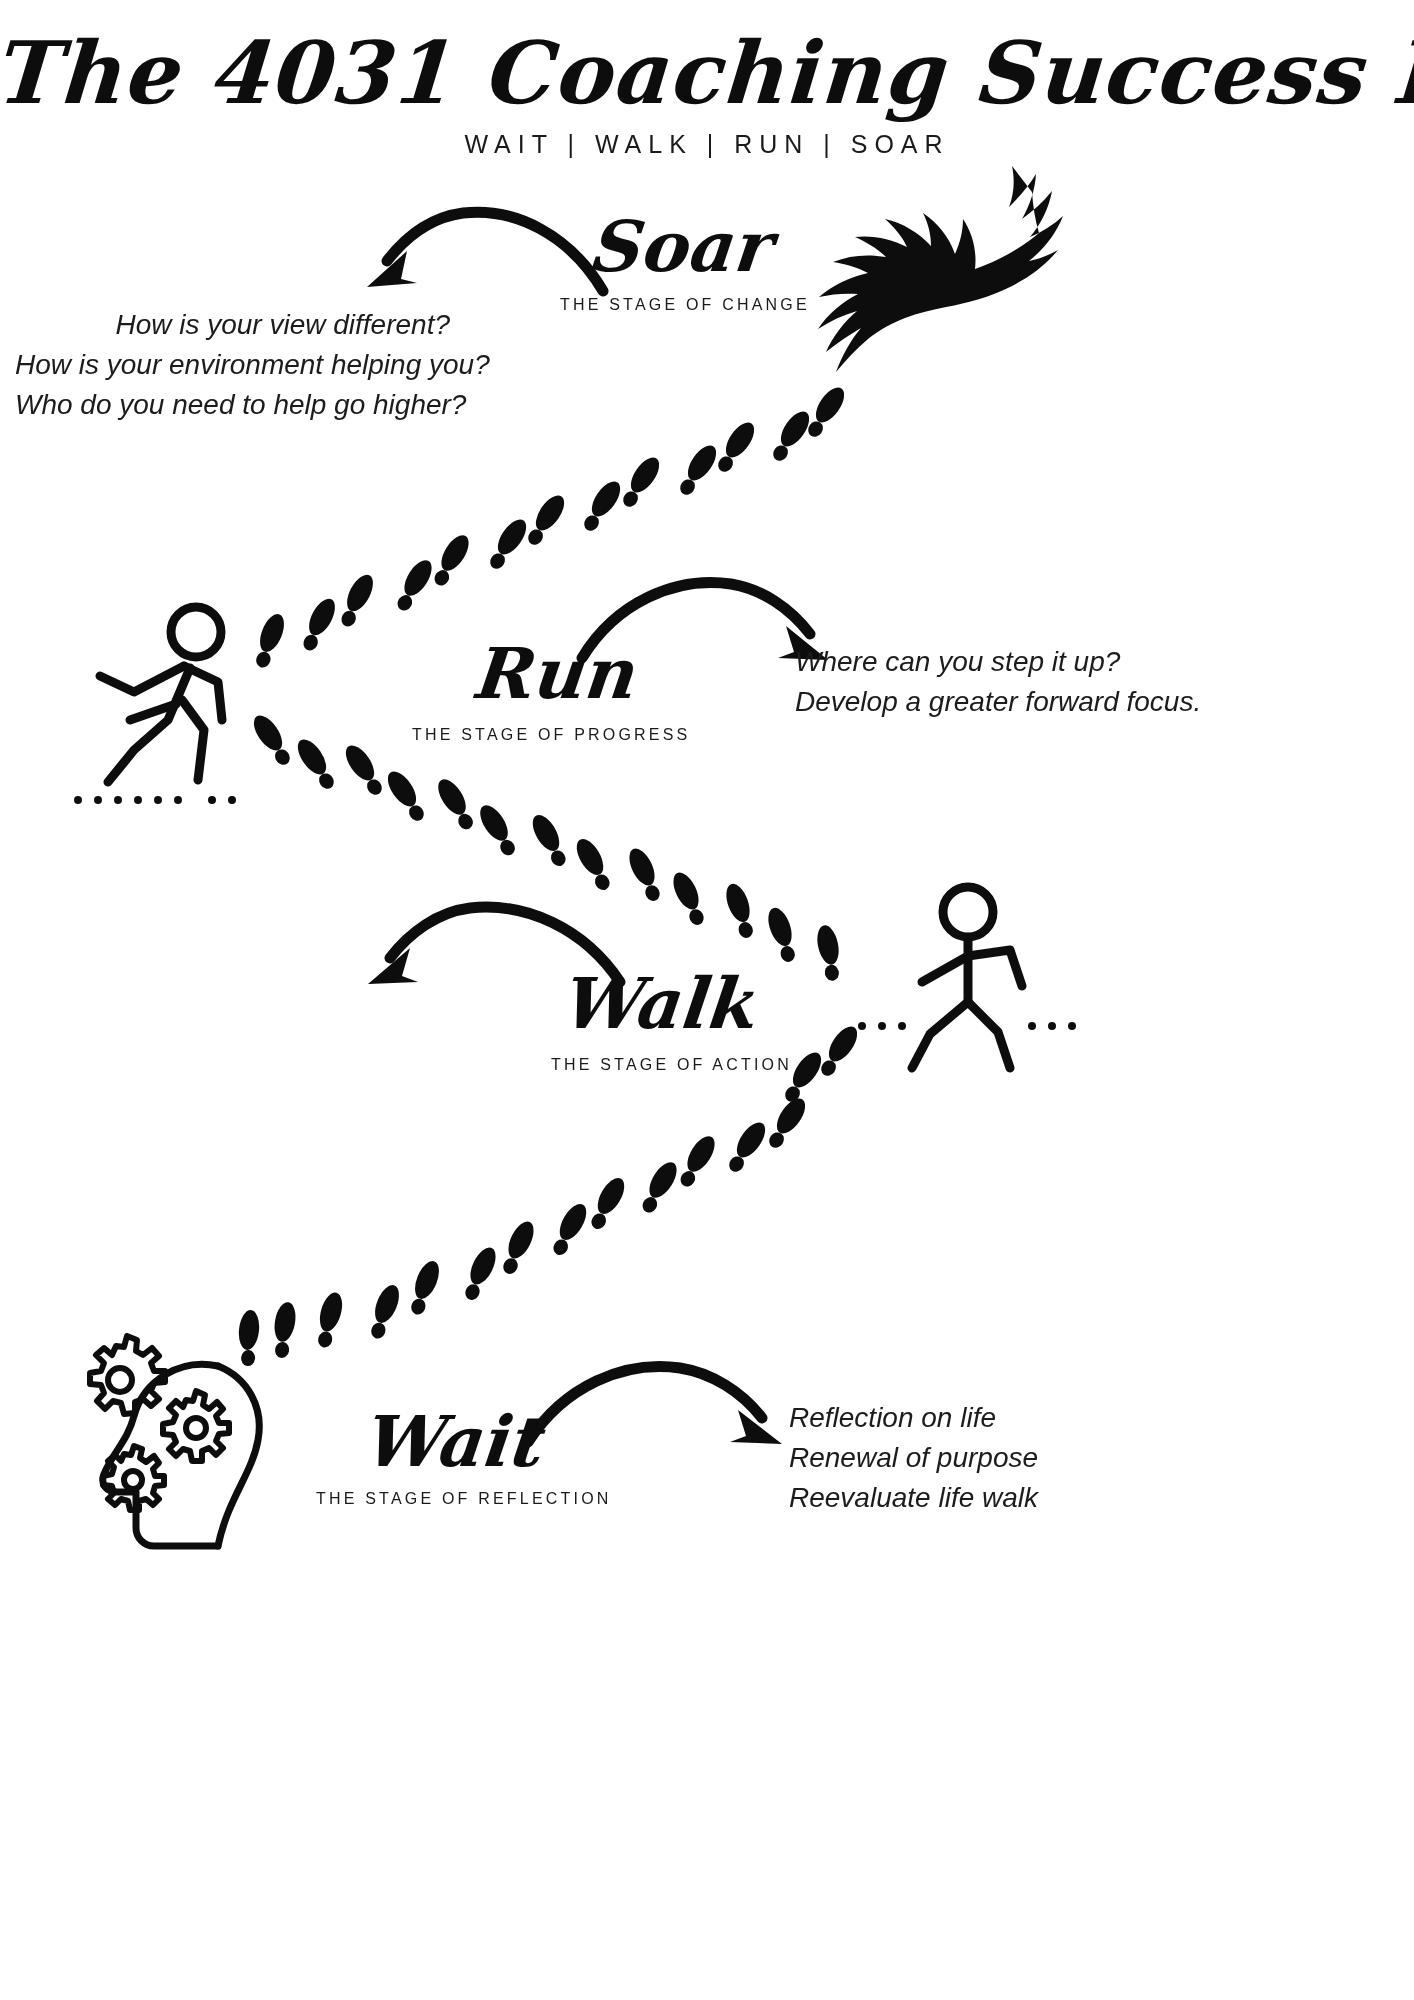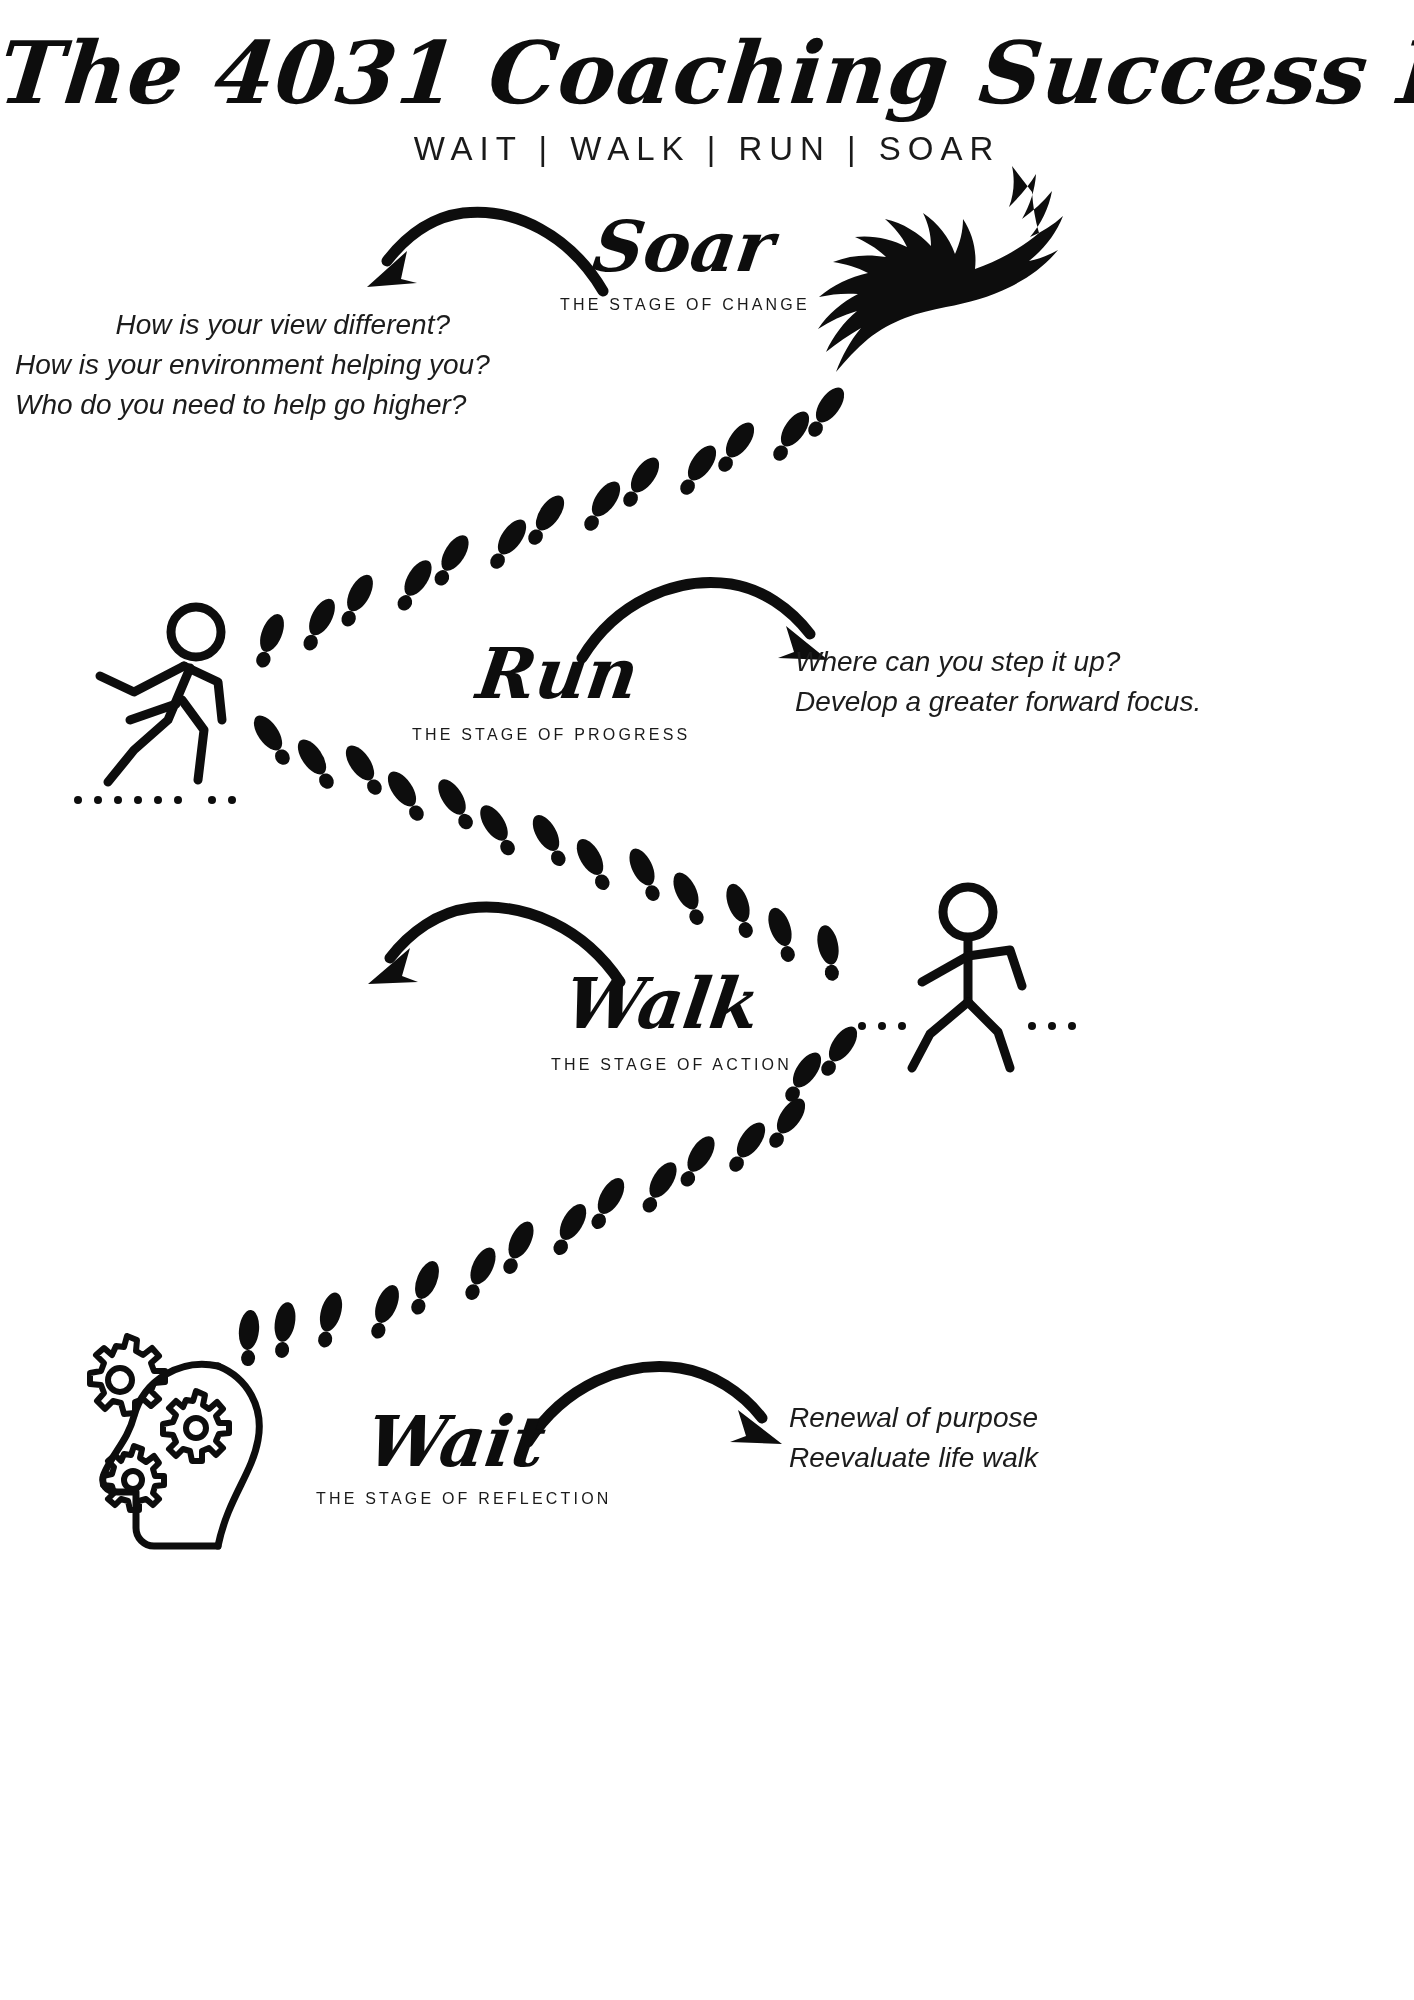--- a/index.html
+++ b/index.html
@@ -28,21 +28,21 @@
     letter-spacing: 1px;
     color: #0d0d0d;
     transform: skewX(-6deg);
     white-space: nowrap;
   }
   .subtitle {
     position: absolute;
     top: 130px; left: 0; width: 1414px;
     text-align: center;
     font-family: "Liberation Sans", sans-serif;
-    font-size: 33px;
+    font-size: 25px;
     letter-spacing: 7px;
     color: #1a1a1a;
     white-space: nowrap;
   }
 
   
   .stage-name {
     position: absolute;
     font-family: "DejaVu Serif", serif;
     font-style: italic;
@@ -387,17 +387,18 @@
     <svg width="270" height="110" viewBox="0 0 270 110">
       <path class="strokeink" d="M6 92 C42 36 102 10 158 18 C190 23 220 42 240 68" stroke-width="11" stroke-linecap="round"></path>
       <path class="ink" d="M260 94 L216 60 L224 86 L208 92 Z"></path>
     </svg>
   </div>
 
   <div class="stage-name" style="left:368px; top:1400px;">Wait</div>
   <div class="stage-sub" style="left:316px; top:1490px;">THE STAGE OF REFLECTION</div>
 
   <div class="qblock q-left" style="left:774px; top:1398px; width:420px;">
+    <div>Reflection on life</div>
     <div>Renewal of purpose</div>
     <div>Reevaluate life walk</div>
   </div>
 
 </div>
 
 </body></html>

